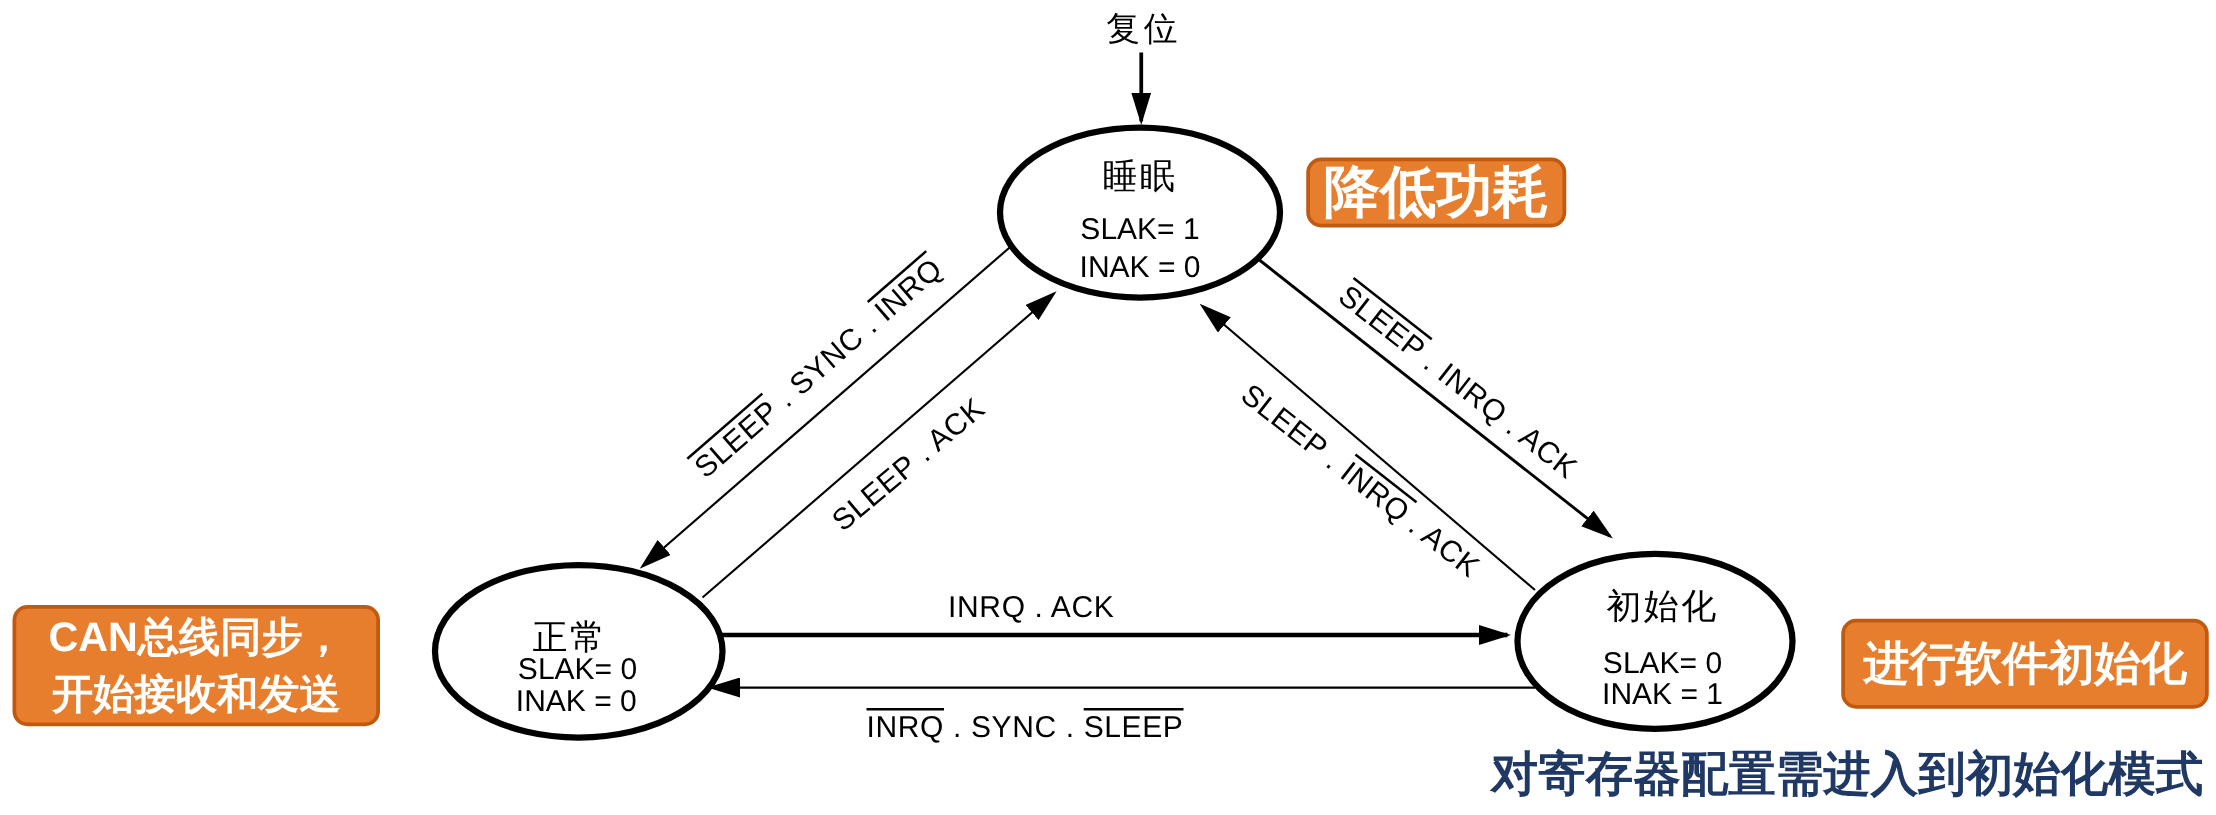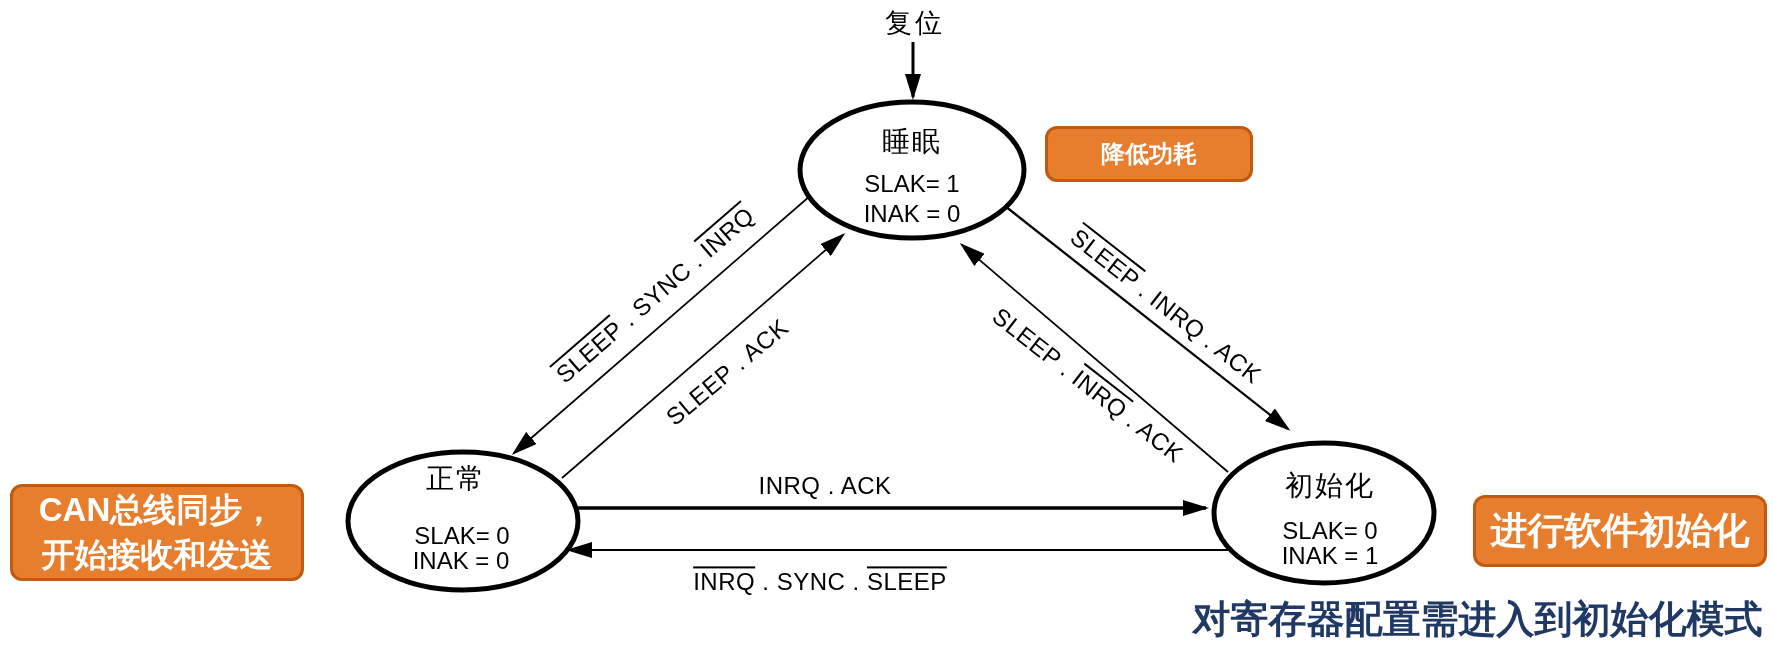--- a/index.html
+++ b/index.html
@@ -74,21 +74,21 @@
     border-radius: 12px;
     color: var(--callout-text, #ffffff);
     font-weight: bold;
     display: flex;
     flex-direction: column;
     align-items: center;
     justify-content: center;
     text-align: center;
     white-space: nowrap;
   }
-  .callout-sleep  { left: 1045px; top: 126px; width: 208px; height: 56px; font-size: 24px; }
+  .callout-sleep  { left: 1045px; top: 126px; width: 208px; height: 56px; font-size: 45px; }
   .callout-normal { left: 10px;   top: 484px; width: 294px; height: 97px; font-size: 33px; line-height: 1.35; }
   .callout-init   { left: 1473px; top: 495px; width: 294px; height: 72px; font-size: 37px; }
 
   .footnote {
     position: absolute;
     left: 1185px;
     top: 594px;
     width: 585px;
     text-align: center;
     font-size: 38px;
@@ -122,21 +122,21 @@
     <line class="ln" x1="577" y1="508" x2="1206" y2="508" stroke-width="3.5" marker-end="url(#arrow)"></line>
     <line class="ln" x1="1228" y1="550" x2="569" y2="550" stroke-width="1.8" marker-end="url(#arrow)"></line>
   </svg>
 
   <div class="txt reset-label" style="left:915px; top:23px;">复位</div>
 
   <div class="txt node-title" style="left:912px; top:142px;">睡眠</div>
   <div class="txt reg" style="left:912px; top:172px;">SLAK= 1</div>
   <div class="txt reg" style="left:912px; top:202px;">INAK = 0</div>
 
-  <div class="txt node-title" style="left:456px; top:479px;text-align:center;">正常</div>
+  <div class="txt node-title" style="left:456px; top:511px;text-align:center;">正常</div>
   <div class="txt reg" style="left:462px; top:524px;">SLAK= 0</div>
   <div class="txt reg" style="left:461px; top:549px;">INAK = 0</div>
 
   <div class="txt node-title" style="left:1330px; top:486px;">初始化</div>
   <div class="txt reg" style="left:1330px; top:519px;">SLAK= 0</div>
   <div class="txt reg" style="left:1330px; top:544px;text-align:right;">INAK = 1</div>
 
   <div class="txt edge-label rot-l1" style="left:655px; top:295px;"><span class="ov">SLEEP</span> . <span>SYNC</span> . <span class="ov">INRQ</span></div>
   <div class="txt edge-label rot-l2" style="left:727px; top:372px;"><span>SLEEP</span> . <span>ACK</span></div>
   <div class="txt edge-label rot-r" style="left:1166px; top:306px;"><span class="ov">SLEEP</span> . <span>INRQ</span> . <span>ACK</span></div>

